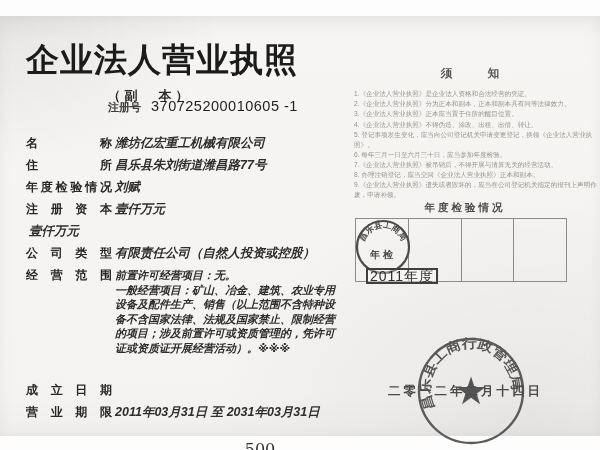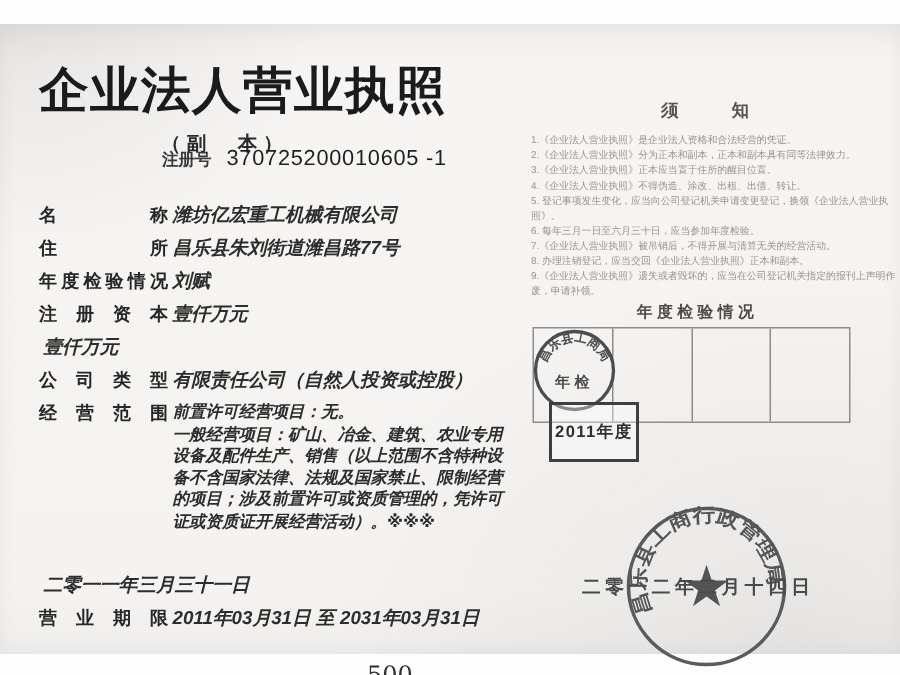--- a/index.html
+++ b/index.html
@@ -42,22 +42,22 @@
     font-size:6.6px; line-height:9.7px; color:#97948e; }
   .notice-item { margin-bottom:0.5px; }
   .annual-title { position:absolute; top:185px; left:0; width:100%; text-align:center;
     padding-right:10px; font-size:10.5px; font-weight:bold; letter-spacing:3px; color:#4e4c48; }
   .annual-table { position:absolute; top:202px; left:15px; width:212px; height:64px;
     border:1px solid #8e8c88; display:flex; }
   .annual-cell { flex:1; border-right:1px solid #8e8c88; }
   .annual-cell:last-child { border-right:none; }
   .annual-stamp { position:absolute; left:10px; top:200px; }
   .box-2011 { position:absolute; left:26px; top:252px; border:2px solid #3f3f3f;
-    font-size:11px; font-weight:bold; letter-spacing:1px; color:#2f2f2f;
-    padding:12px 2px; line-height:12px; background:rgba(255,255,255,0.35); }
+    font-size:14px; font-weight:normal; letter-spacing:1px; color:#2f2f2f;
+    padding:0 2px; line-height:12px; background:rgba(255,255,255,0.35); }
   .seal-svg { position:absolute; left:66px; top:309px; }
   .seal-date { position:absolute; left:48px; top:367px; width:185px; font-size:12.5px;
     font-weight:bold; letter-spacing:3px; color:#4a4a4a; }
 
   .page-number { position:absolute; left:0; top:424px; width:520px; text-align:center;
     font-family:"DejaVu Serif","Liberation Serif",serif; font-size:16px; color:#2e2e2e; }
 
   svg text { font-family:"Liberation Sans","DejaVu Sans",sans-serif; }
 </style>
 </head>
@@ -99,21 +99,21 @@
       </div>
       <div class="row scope">
         <span class="lbl">经营范围</span>
         <span class="val">前置许可经营项目：无。
 一般经营项目：矿山、冶金、建筑、农业专用设备及配件生产、销售（以上范围不含特种设备不含国家法律、法规及国家禁止、限制经营的项目；涉及前置许可或资质管理的，凭许可证或资质证开展经营活动）。※※※</span>
       </div>
     </div>
 
     <div class="dates">
       <div class="row">
-        <span class="val">二零一一年三月三十一日</span>
+        <span class="lbl">成立日期</span>
       </div>
       <div class="row">
         <span class="lbl">营业期限</span>
         <span class="val">2011年03月31日 至 2031年03月31日</span>
       </div>
     </div>
 
     <div class="right-col">
       <div class="notice-title">须　知</div>
       <div class="notice-list">

